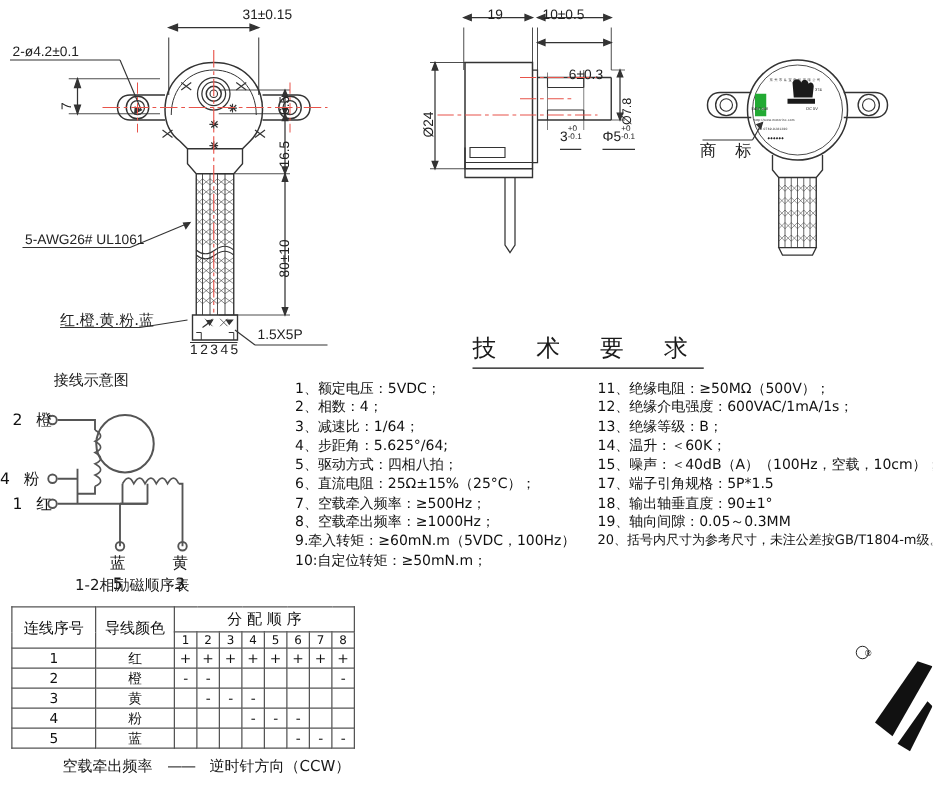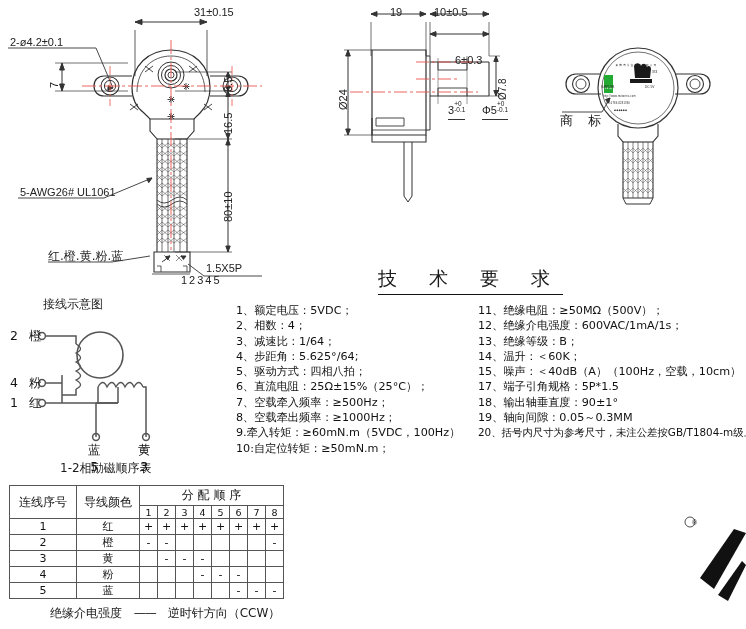--- a/index.html
+++ b/index.html
@@ -189,21 +189,21 @@
 </div>
 
 <div class="abs dim" style="left:150px;top:6px;margin-left:44px;">31±0.15</div>
 <div class="abs dim" style="left:10px;top:36px;">2-ø4.2±0.1</div>
 <div class="abs dimv" style="left:48px;top:88px;transform:rotate(-90deg);">7</div>
 <div class="abs dimv" style="left:222px;top:92px;transform:rotate(-90deg);">6.5</div>
 <div class="abs dimv" style="left:222px;top:134px;transform:rotate(-90deg);">16.5</div>
 <div class="abs dimv" style="left:222px;top:222px;transform:rotate(-90deg);">80±10</div>
 <div class="abs dim" style="left:20px;top:186px;">5-AWG26# UL1061</div>
 <div class="abs dim cn" style="left:48px;top:248px;font-size:12px;">红.橙.黄.粉.蓝</div>
-<div class="abs dim" style="left:152px;top:274px;letter-spacing:2px;margin-left:29px;">12345</div>
+<div class="abs dim" style="left:152px;top:274px;letter-spacing:2px;">12345</div>
 <div class="abs dim" style="left:206px;top:262px;">1.5X5P</div>
 
 <div class="abs" style="left:330px;top:0;width:230px;height:250px;">
   <svg width="230" height="250" viewBox="0 0 230 250">
     <g fill="none" stroke="#333" stroke-width="1">
 
       <path d="M41,22 L41,56" stroke-width="0.7"></path>
       <path d="M96,22 L96,56" stroke-width="0.7"></path>
       <path d="M41,14 L96,14"></path>
       <path d="M41,14 l6,-2.4 l0,4.8 z" fill="#333"></path>
@@ -397,21 +397,21 @@
 
       <circle cx="100" cy="40" r="23" stroke-width="1.6"></circle>
     </g>
   </svg>
 </div>
 
 <div class="abs wlabel cn" style="left:10px;top:328px;text-align:center;">
   <span>2</span>
   <span style="margin-left:7px;">橙</span>
 </div>
-<div class="abs wlabel cn" style="left:10px;top:375px;">
+<div class="abs wlabel cn" style="left:0;top:375px;">
   <span>4</span>
   <span style="margin-left:7px;">粉</span>
 </div>
 <div class="abs wlabel cn" style="left:10px;top:395px;">
   <span>1</span>
   <span style="margin-left:7px;">红</span>
 </div>
 <div class="abs wlabel cn" style="left:88px;top:442px;text-align:center;">
   <div>蓝</div>
   <div>5</div>
@@ -498,21 +498,21 @@
     <td class="sign"></td>
     <td class="sign"></td>
     <td class="sign">-</td>
     <td class="sign">-</td>
     <td class="sign">-</td>
   </tr>
 </tbody>
   </table>
 
 <div class="abs cn" id="seq-foot">
-  <span>绝缘介电强度</span>
+  <span>空载牵出频率</span>
   <span class="dash" style="margin:0 8px;">——</span>
   <span>逆时针方向（CCW）</span>
 </div>
 
 <div class="abs" id="logo-mark" style="width:90px;height:120px;">
   <svg width="90" height="120" viewBox="0 0 90 120">
     <text x="36" y="22" class="reg" font-size="9" fill="#222">®</text>
     <circle cx="34" cy="19" r="5" fill="none" stroke="#222" stroke-width="0.8"></circle>
     <path d="M44,75 L78,26 L90,30 L58,86 Z" fill="#111"></path>
     <path d="M62,92 L86,58 L90,62 L72,98 Z" fill="#111"></path>

